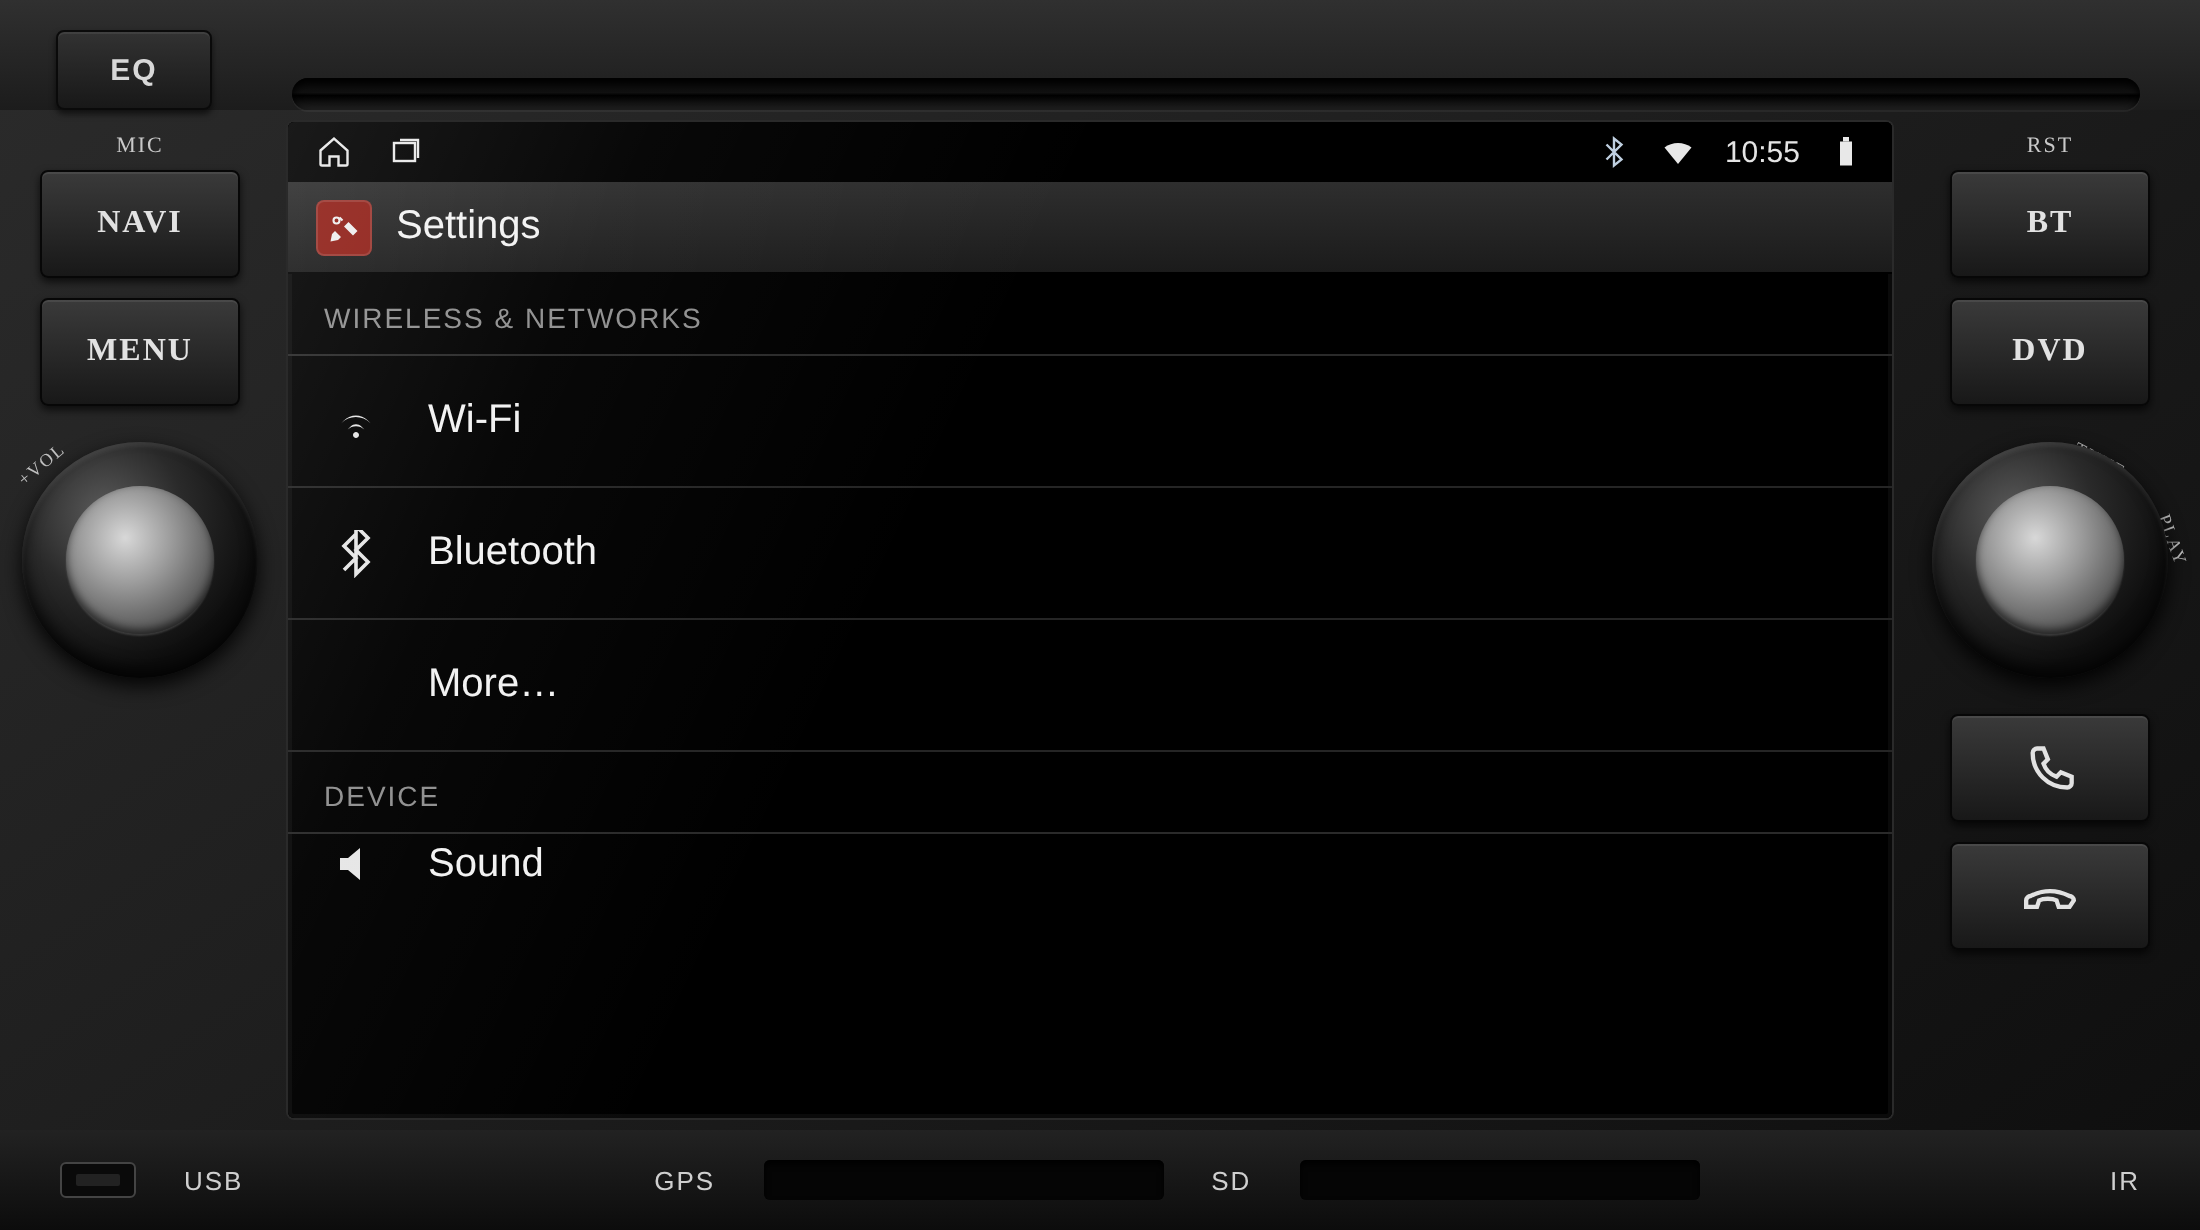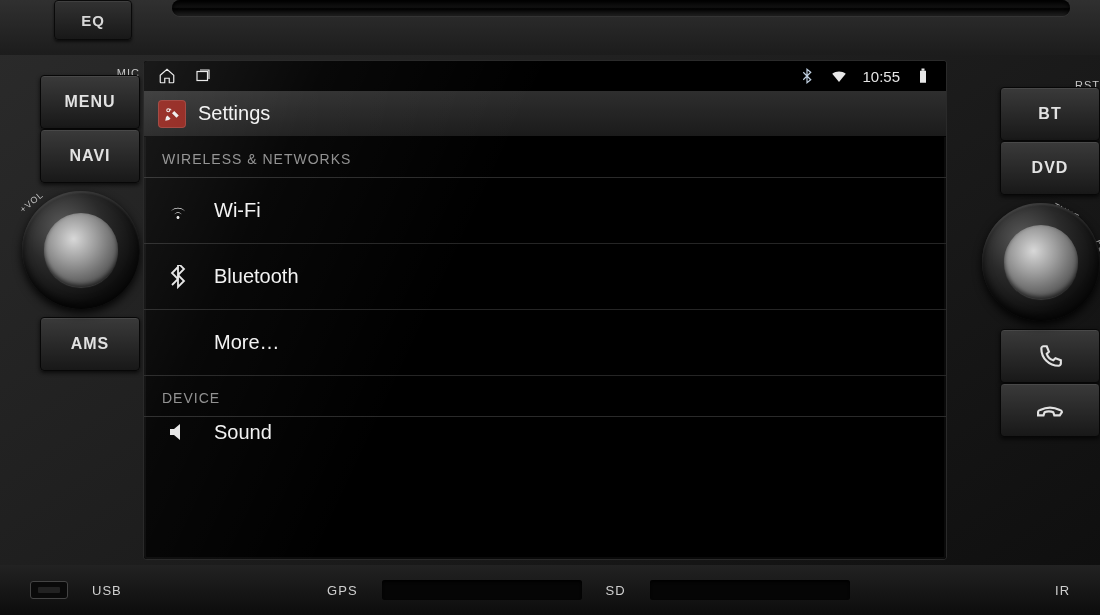--- a/index.html
+++ b/index.html
@@ -6,21 +6,21 @@
   html, body { width: 1100px; height: 615px; overflow: hidden; background: #1a1a1a; font-family: "Helvetica Neue", Arial, sans-serif; }
   .unit {
     position: absolute; inset: 0;
     background: linear-gradient(145deg, #2b2b2b 0%, #1e1e1e 45%, #0e0e0e 100%);
     display: flex; flex-direction: column;
   }
   
   .top-bezel {
     height: 55px; position: relative;
     background: linear-gradient(180deg,#303030 0%,#1c1c1c 100%);
-    display:flex; align-items:flex-start;padding-left:26px;
+    display:flex; align-items:flex-end;
   }
   .eq-btn {
     width: 78px; height: 40px; margin-left: 28px;
     background: linear-gradient(180deg,#323232,#181818);
     border: 1px solid #0a0a0a; border-radius: 4px;
     color: #d8d8d8; font-size: 15px; font-weight: 600;
     display:flex; align-items:center; justify-content:center;
     box-shadow: inset 0 1px 0 rgba(255,255,255,.07), 0 2px 3px rgba(0,0,0,.6);
     letter-spacing: 1px;
   }
@@ -28,26 +28,26 @@
     flex:1; height: 16px; margin: 0 30px 0 40px;
     background: linear-gradient(180deg,#050505 0%,#111 45%,#000 55%,#222 100%);
     border-radius: 8px;
     box-shadow: inset 0 2px 4px #000, 0 1px 0 rgba(255,255,255,.05);
   }
   
   .mid {
     flex: 1; display: flex; align-items: stretch;
   }
   .side-col {
-    width: 140px; display:flex; flex-direction:column; align-items:flex-end;
-    padding: 10px 0 0 0; 
+    width: 140px; display:flex; flex-direction:column; align-items:center;
+    padding: 10px 0 0 0; gap: 10px; font-family: Liberation Serif, serif;
   }
   .side-col.right { width: 150px; }
   .mic-label { font-size: 11px; color:#c9c9c9; letter-spacing:1px; margin-top:2px; margin-bottom:-4px;}
-  .rst-label { font-size: 11px; color:#c9c9c9; letter-spacing:1px; margin-top:14px; margin-bottom:-4px;}
+  .rst-label { font-size: 11px; color:#c9c9c9; letter-spacing:1px; margin-top:2px; margin-bottom:-4px;}
   .hard-btn {
     width: 100px; height: 54px;
     background: linear-gradient(180deg,#3a3a3a,#181818);
     border: 1px solid #070707; border-radius:4px;
     color:#e2e2e2; font-size:16px; font-weight:600; letter-spacing:1px;
     display:flex; align-items:center; justify-content:center;
     box-shadow: inset 0 1px 0 rgba(255,255,255,.08), 0 2px 4px rgba(0,0,0,.7);
   }
   .hard-btn.icon svg { width:26px; height:26px; stroke:#e2e2e2; fill:none; stroke-width:2; }
   .knob-wrap { position:relative; width:118px; height:118px; margin:8px 0; }
@@ -140,27 +140,26 @@
 
   <div class="top-bezel">
     <div class="eq-btn">EQ</div>
     <div class="disc-slot"></div>
   </div>
 
   <div class="mid">
 
     <div class="side-col">
       <div class="mic-label">MIC</div>
+      <div class="hard-btn">NAVI</div>
       <div class="hard-btn">MENU</div>
-      <div class="hard-btn">NAVI</div>
       <div class="knob-wrap">
         <span class="knob-caption vol">+VOL</span>
         <div class="knob"></div>
       </div>
-      <div class="hard-btn">AMS</div>
     </div>
 
     <div class="screen-wrap">
 
       <div class="statusbar">
         <div class="sb-left">
           <span class="sb-icon">
             <svg viewBox="0 0 24 24">
                 <path d="M3 11 12 3l9 8v9a1 1 0 0 1-1 1h-5v-6h-6v6H4a1 1 0 0 1-1-1z" fill="none" stroke="#e8e8e8" stroke-width="1.6"></path>
               </svg>

